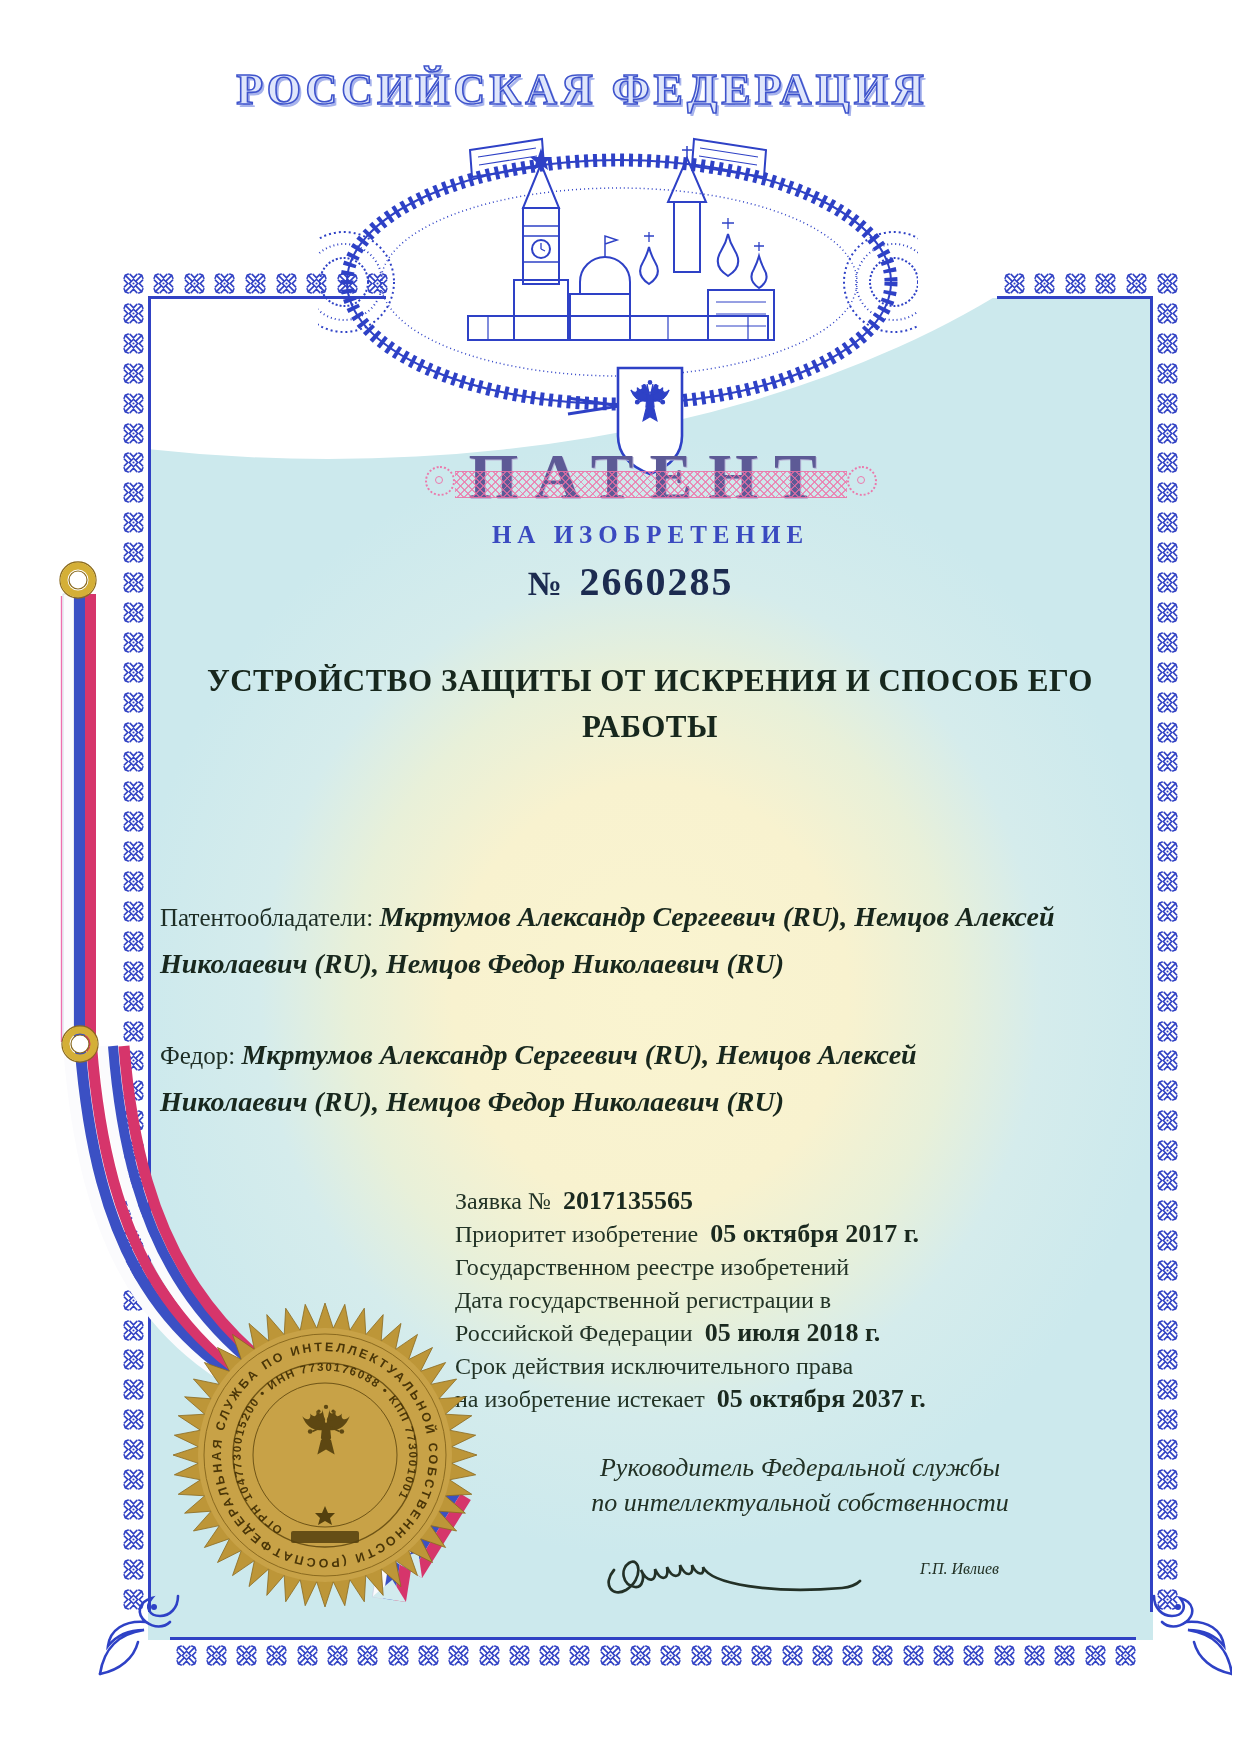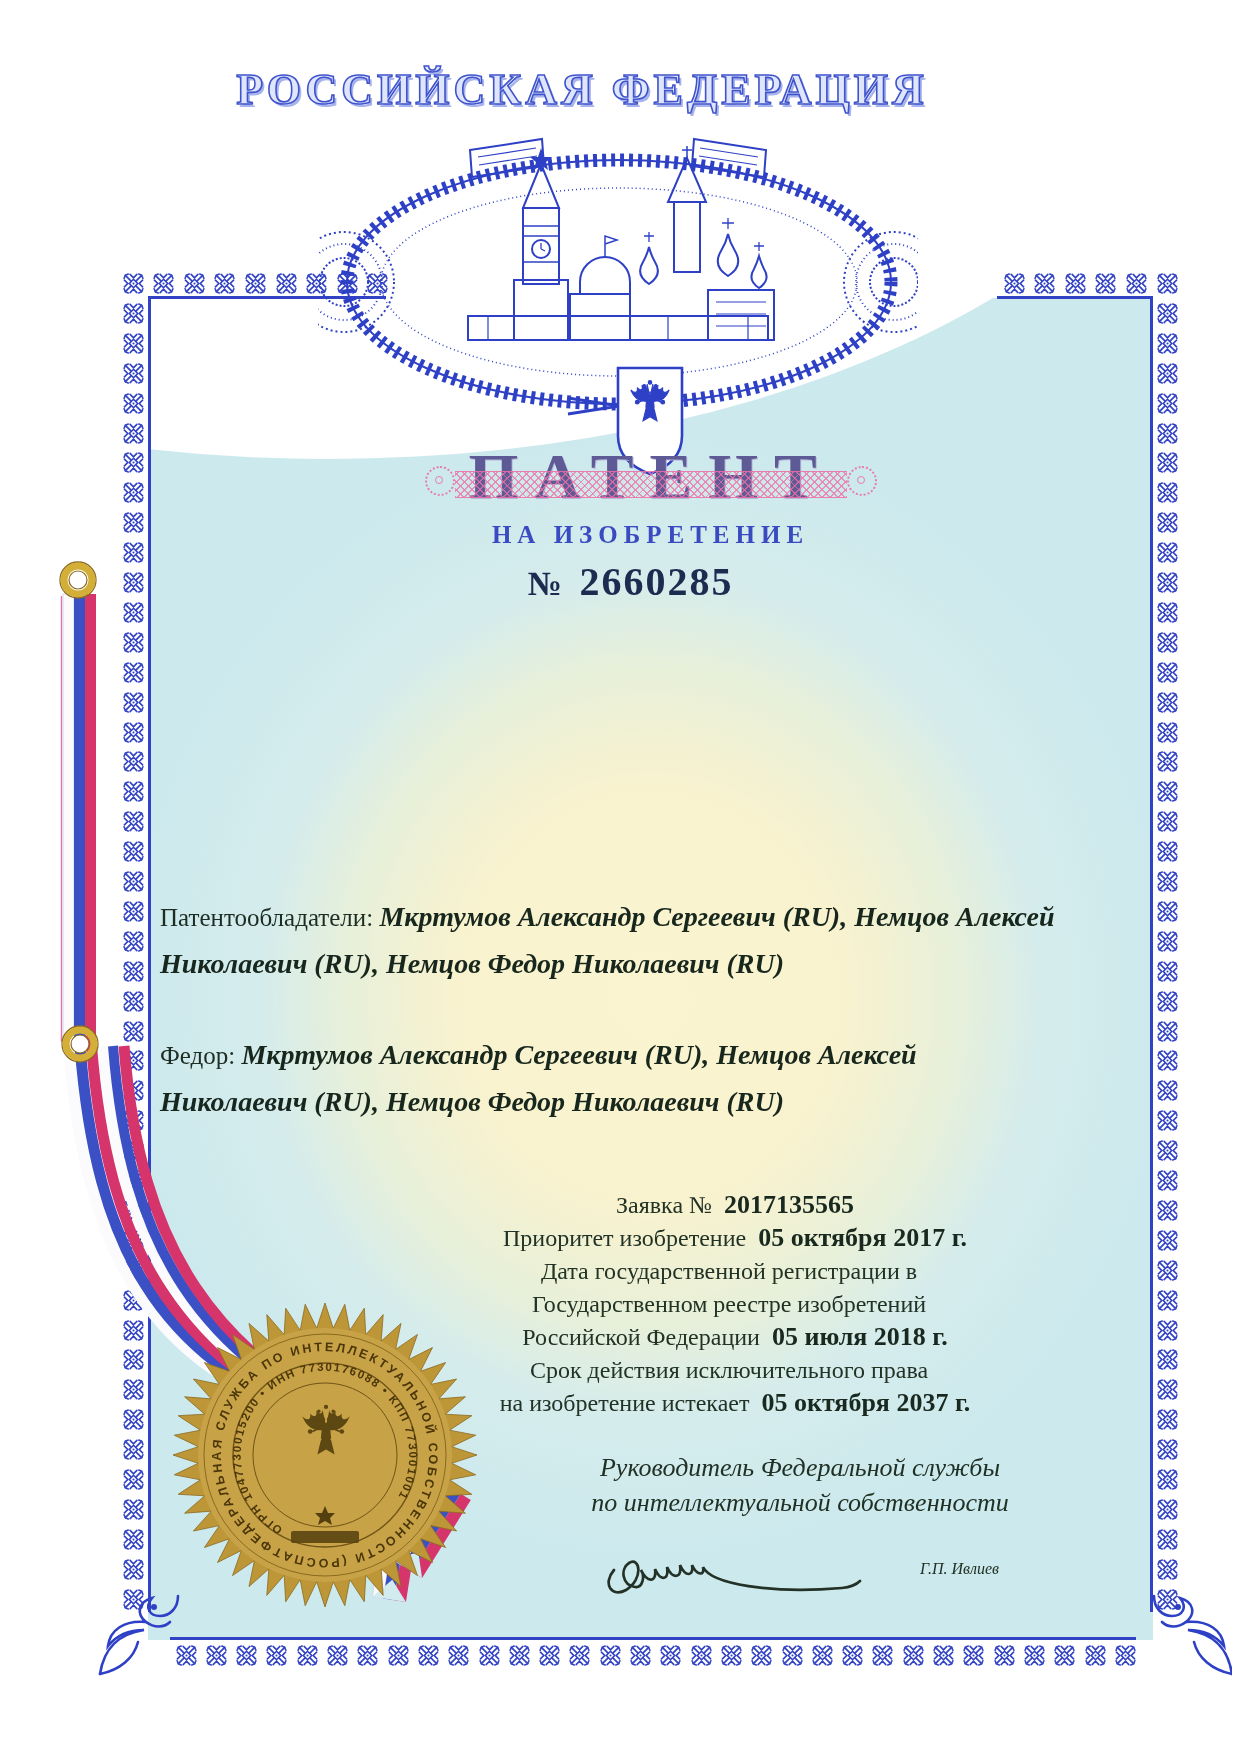--- a/index.html
+++ b/index.html
@@ -66,21 +66,21 @@
     font-size:31px;font-weight:bold;line-height:46px;color:#17271d;letter-spacing:0.5px;
   }
   
   .holders,.authors{
     position:absolute;left:160px;width:900px;z-index:3;line-height:46px;font-size:25px;color:#1d2d24;
   }
   .holders{top:894px;} .authors{top:1032px;}
   .names{font-size:28px;font-weight:bold;font-style:italic;color:#18271d;}
   
   .app-block{position:absolute;left:455px;top:1183px;width:560px;z-index:3;}
-  .app-row{height:33px;line-height:44px;font-size:24px;color:#223326;white-space:nowrap;text-align:center;}
+  .app-row{height:33px;line-height:36px;font-size:24px;color:#223326;white-space:nowrap;}
   .app-row .val{font-size:26px;font-weight:bold;color:#1a291f;margin-left:12px;}
   
   .sig-role{
     position:absolute;left:540px;top:1450px;width:520px;text-align:center;z-index:6;
     font-style:italic;font-size:26px;line-height:35px;color:#213024;
   }
   .sig-stroke{position:absolute;left:598px;top:1540px;z-index:6;}
   .sig-name{position:absolute;left:920px;top:1560px;z-index:6;font-style:italic;font-size:16px;color:#213024;}
   
   .ribbon{position:absolute;left:0;top:0;z-index:4;}
@@ -638,36 +638,37 @@
       <span class="band-end right"></span>
     </div>
   </div>
 
   <div class="subtype">НА ИЗОБРЕТЕНИЕ</div>
 
   <div class="number-line">
     <span class="no-sign">№</span><span>2660285</span>
   </div>
 
+  <div class="inv-title">УСТРОЙСТВО ЗАЩИТЫ ОТ ИСКРЕНИЯ И СПОСОБ ЕГО РАБОТЫ</div>
 
   <div class="holders">
     <span>Патентообладатели:</span>
     <span class="names">Мкртумов Александр Сергеевич (RU), Немцов Алексей Николаевич (RU), Немцов Федор Николаевич (RU)</span>
   </div>
 
   <div class="authors">
     <span>Федор:</span>
     <span class="names">Мкртумов Александр Сергеевич (RU), Немцов Алексей Николаевич (RU), Немцов Федор Николаевич (RU)</span>
   </div>
 
   <div class="app-block">
     <div class="app-row"><span>Заявка №</span><span class="val">2017135565</span></div>
     <div class="app-row"><span>Приоритет изобретение</span><span class="val">05 октября 2017 г.</span></div>
+    <div class="app-row"><span>Государственном реестре изобретений</span><span class="val"></span></div>
     <div class="app-row"><span>Дата государственной регистрации в</span><span class="val"></span></div>
-    <div class="app-row"><span>Государственном реестре изобретений</span><span class="val"></span></div>
     <div class="app-row"><span>Российской Федерации</span><span class="val">05 июля 2018 г.</span></div>
     <div class="app-row"><span>Срок действия исключительного права</span><span class="val"></span></div>
     <div class="app-row"><span>на изобретение истекает</span><span class="val">05 октября 2037 г.</span></div>
   </div>
 
   <svg class="ribbon" width="1240" height="1754" viewBox="0 0 1240 1754">
 
     <path d="M61.5 596 V1042" stroke="#ef6fae" stroke-width="1.4" fill="none"></path>
 
     <rect x="63" y="594" width="11" height="452" fill="#fbfbfd" stroke="#c9cfe0" stroke-width="0.7"></rect>

